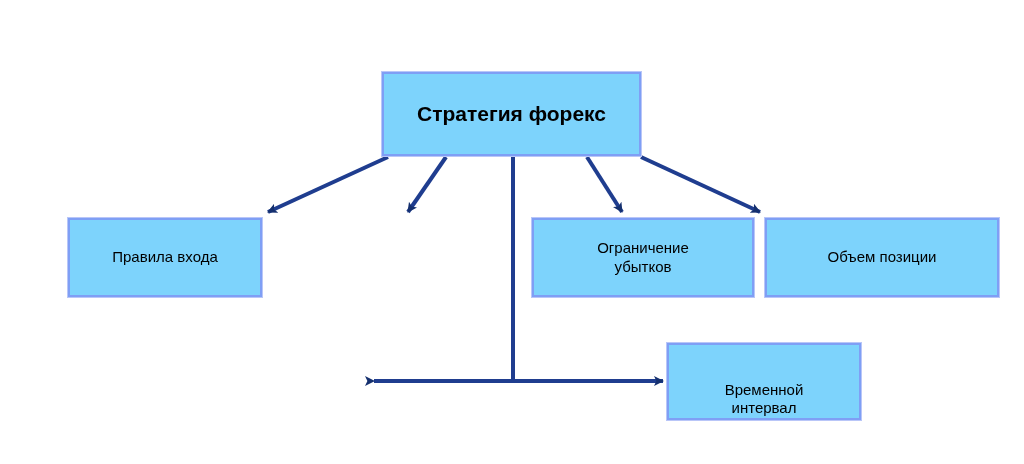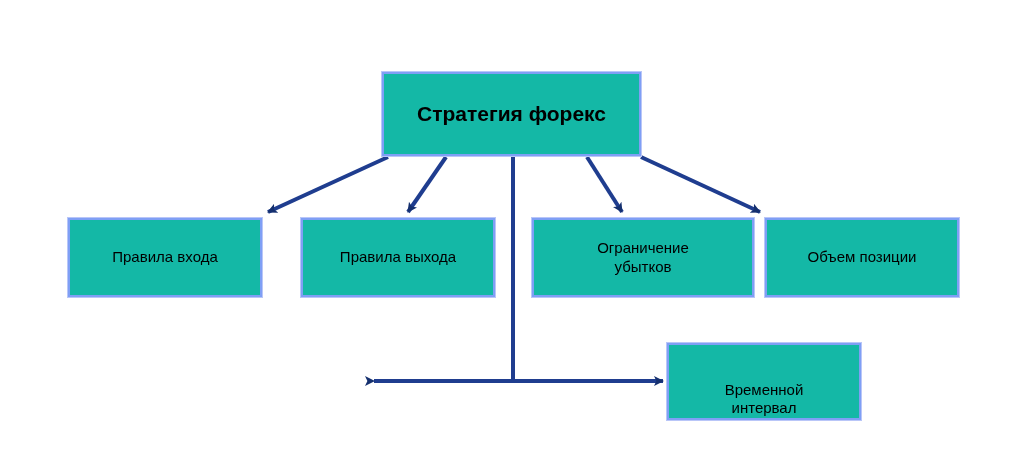--- a/index.html
+++ b/index.html
@@ -19,21 +19,21 @@
     position: absolute;
     left: 0;
     top: 0;
     width: 1024px;
     height: 464px;
     pointer-events: none;
   }
   .node {
     position: absolute;
     box-sizing: border-box;
-    background: #14b8a6;
+    background: #7dd3fc;
     border: 2px solid #7f9ff5;
     outline: 1px solid #b9c6f8;
     display: flex;
     align-items: center;
     justify-content: center;
     text-align: center;
     color: #000000;
     z-index: 2;
   }
   .node-label {
@@ -92,30 +92,27 @@
   </svg>
 
   <div class="node node-root" style="left:382px; top:72px; width:259px; height:84px;">
     <span class="node-label">Стратегия форекс</span>
   </div>
 
   <div class="node node-child" style="left:68px; top:218px; width:194px; height:79px;">
     <span class="node-label">Правила входа</span>
   </div>
 
-  <div class="node node-child" style="left:301px; top:218px; width:194px; height:79px;">
-    <span class="node-label">Правила выхода</span>
-  </div>
 
   <div class="node node-child" style="left:532px; top:218px; width:222px; height:79px;">
     <span class="node-label">Ограничение
 убытков</span>
   </div>
 
-  <div class="node node-child" style="left:765px; top:218px; width:194px; height:79px;">
+  <div class="node node-child" style="left:765px; top:218px; width:234px; height:79px;">
     <span class="node-label">Объем позиции</span>
   </div>
 
 
   <div class="node node-child" style="left:667px; top:343px; width:194px; height:77px;align-items:flex-end;">
     <span class="node-label">Временной
 интервал</span>
   </div>
 
 </div>

